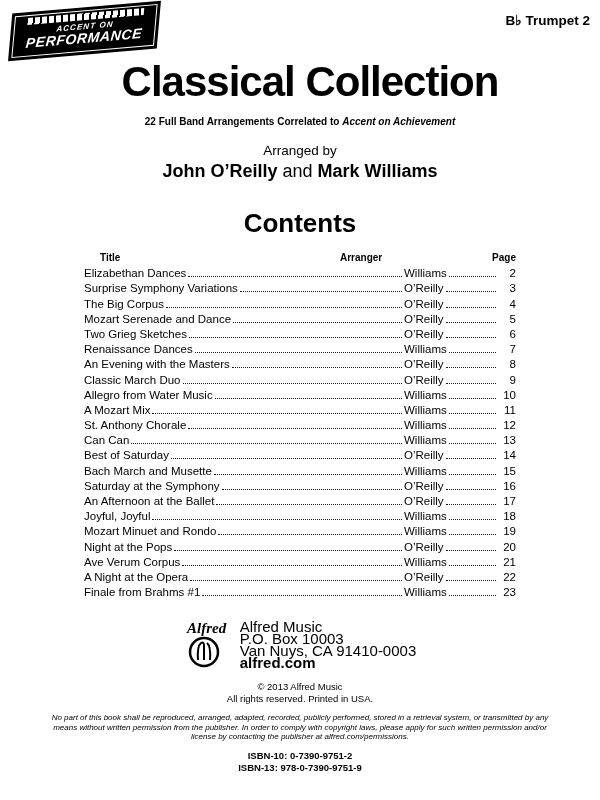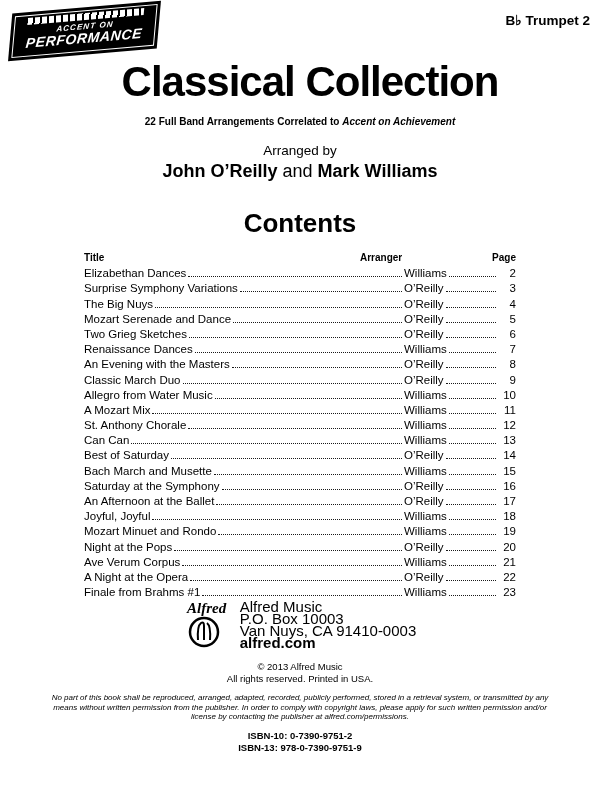--- a/index.html
+++ b/index.html
@@ -63,37 +63,38 @@
     margin-top:26px;text-align:center;
     font-size:26px;font-weight:bold;
   }
   .toc{
     width:432px;margin:10px auto 0 auto;
   }
   .toc-header{
     position:relative;height:16px;
     font-size:10px;font-weight:bold;
   }
-  .toc-header .h-title{position:absolute;left:0;bottom:2px;}
-  .toc-header .h-arranger{position:absolute;left:276px;bottom:2px;}
+  .toc-header .h-title{position:absolute;left:16px;bottom:2px;}
+  .toc-header .h-arranger{position:absolute;left:256px;bottom:2px;}
   .toc-header .h-page{position:absolute;right:0;bottom:2px;}
   .toc-row{
     display:flex;align-items:flex-end;
     font-size:11.5px;height:15.2px;line-height:14px;
   }
   .toc-left{display:flex;width:320px;align-items:flex-end;}
   .toc-right{display:flex;flex:1;align-items:flex-end;}
   .c-title,.c-arranger{white-space:nowrap;}
   .leader{
     flex:1;border-bottom:1.6px dotted #1a1a1a;
     margin:0 2px 3px 2px;min-width:8px;
   }
   .c-page{min-width:18px;text-align:right;}
   
   .publisher{
+    margin-top:20px;
     display:flex;justify-content:center;align-items:center;gap:10px;
   }
   .alfred-logo{flex:0 0 auto;}
   .pub-lines{font-size:15px;line-height:12px;text-align:left;}
   .pub-lines .site{font-weight:bold;}
   
   .copyright{margin-top:10px;text-align:center;font-size:9.5px;line-height:12px;}
   .legal{
     margin:8px auto 0 auto;width:520px;
     text-align:center;font-size:8px;line-height:9.5px;
@@ -145,21 +146,21 @@
           <span class="leader"></span>
         </span>
         <span class="toc-right">
           <span class="c-arranger">O’Reilly</span>
           <span class="leader"></span>
           <span class="c-page">3</span>
         </span>
       </div>
       <div class="toc-row">
         <span class="toc-left">
-          <span class="c-title">The Big Nuys</span>
+          <span class="c-title">The Big Corpus</span>
           <span class="leader"></span>
         </span>
         <span class="toc-right">
           <span class="c-arranger">O’Reilly</span>
           <span class="leader"></span>
           <span class="c-page">4</span>
         </span>
       </div>
       <div class="toc-row">
         <span class="toc-left">

